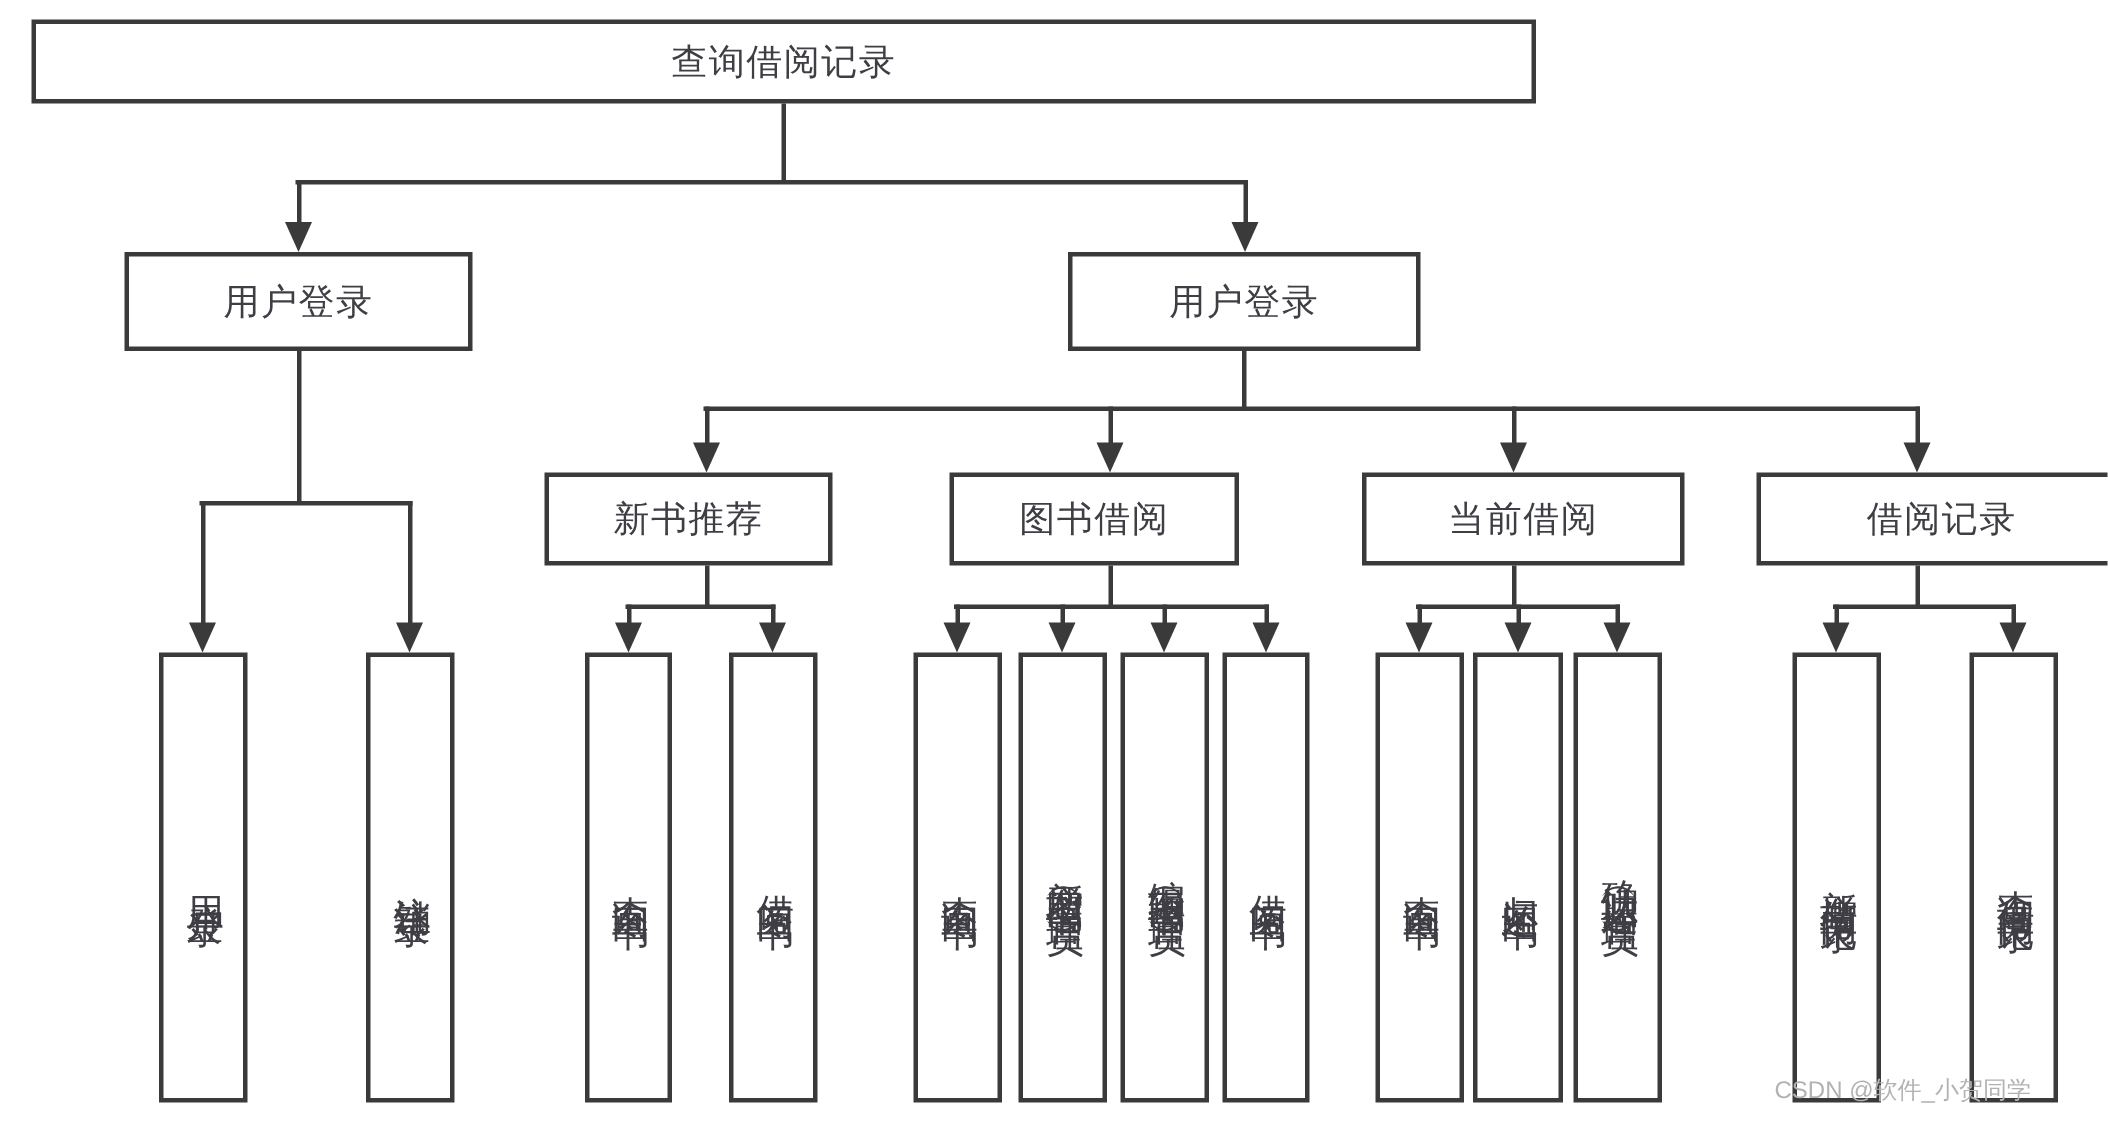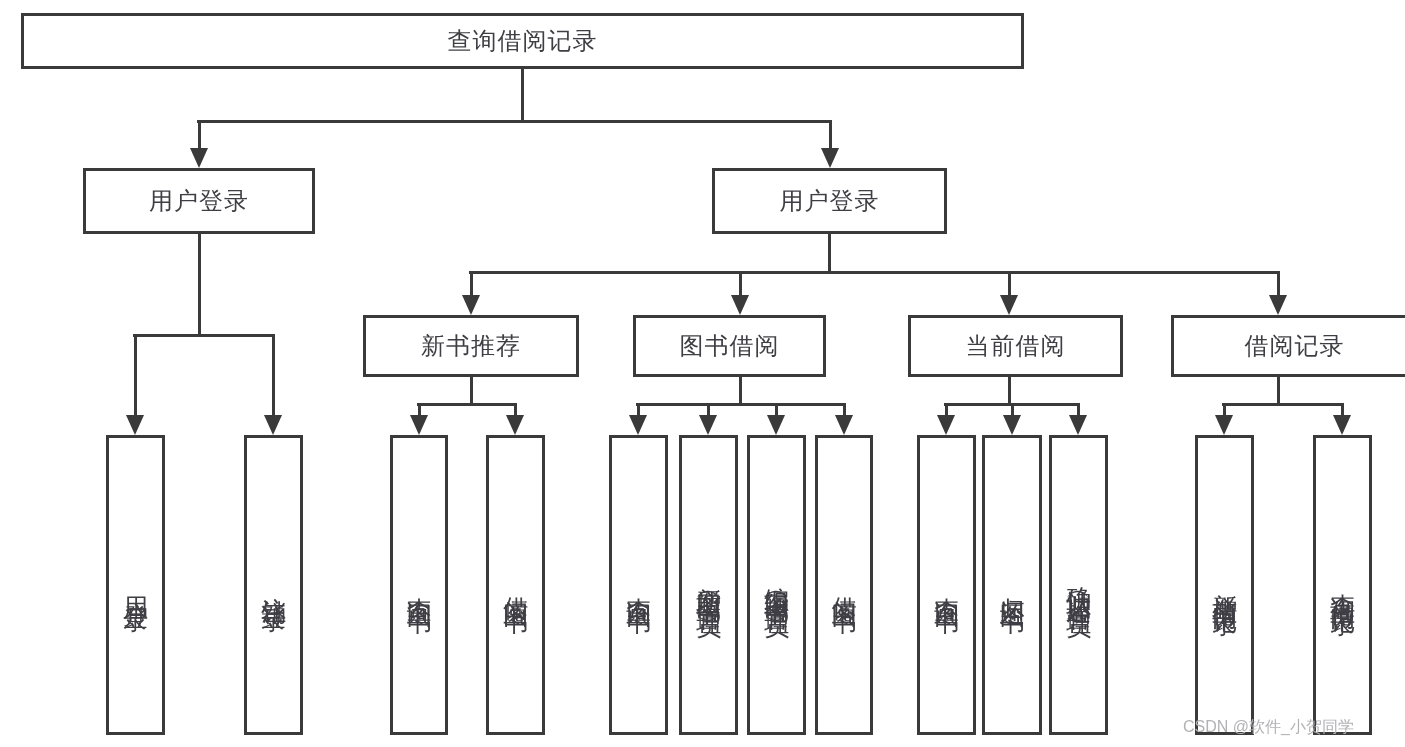--- a/index.html
+++ b/index.html
@@ -89,21 +89,21 @@
   <div class="drop" style="left:135px;top:334px;height:101px"></div>
   <div class="drop" style="left:273px;top:334px;height:101px"></div>
 
   <div class="vl" style="left:828px;top:234px;height:39px"></div>
   <div class="hl" style="left:469px;top:271px;width:811px"></div>
   <div class="drop" style="left:471px;top:271px;height:44px"></div>
   <div class="drop" style="left:740px;top:271px;height:44px"></div>
   <div class="drop" style="left:1009px;top:271px;height:44px"></div>
   <div class="drop" style="left:1278px;top:271px;height:44px"></div>
 
-  <div class="box hbox" style="left:363px;top:315px;width:216px;height:62px">
+  <div class="box hbox" style="left:363px;top:315px;width:192px;height:62px">
     <span class="lbl">新书推荐</span>
   </div>
   <div class="box hbox" style="left:633px;top:315px;width:193px;height:62px">
     <span class="lbl">图书借阅</span>
   </div>
   <div class="box hbox" style="left:908px;top:315px;width:215px;height:62px">
     <span class="lbl">当前借阅</span>
   </div>
   <div class="box hbox" style="left:1171px;top:315px;width:247px;height:62px">
     <span class="lbl">借阅记录</span>

